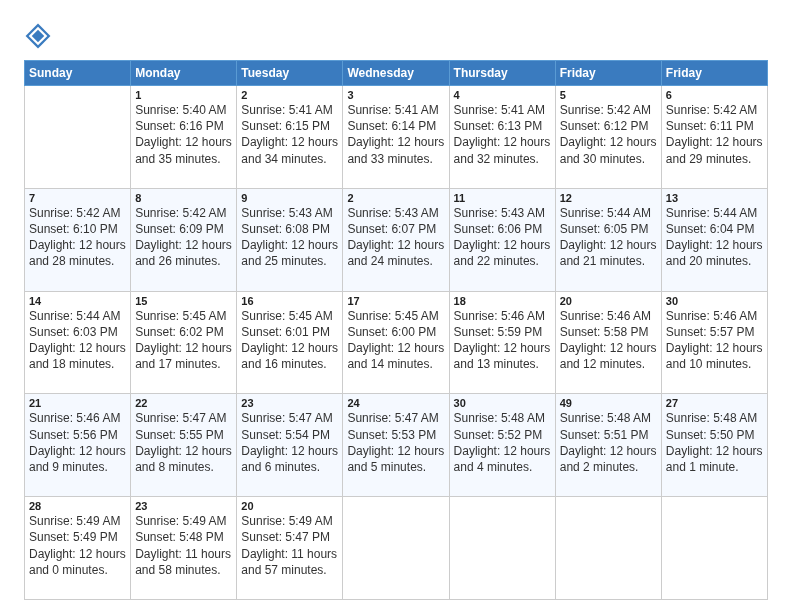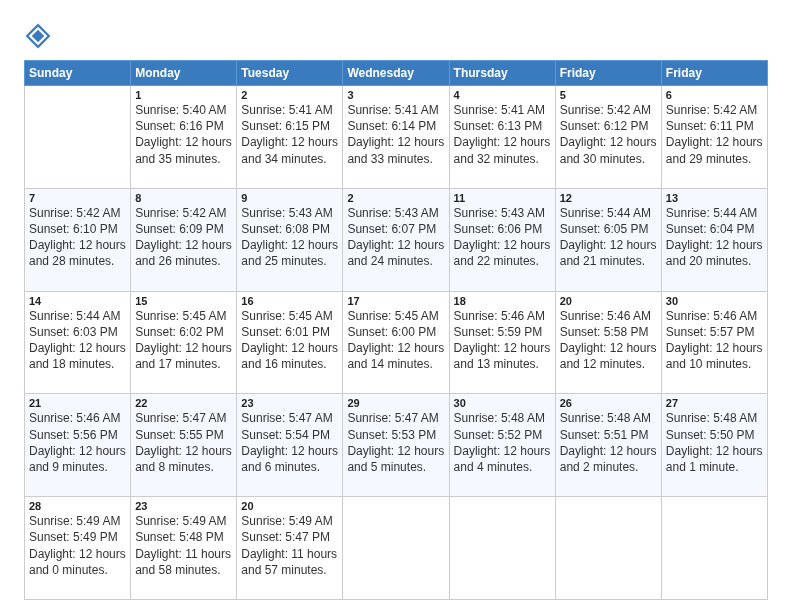--- a/index.html
+++ b/index.html
@@ -301,35 +301,35 @@
 and 8 minutes.</div>
           </td>
           <td>
             <span class="day-num">23</span>
             <div class="day-info" style="white-space: pre-wrap;">Sunrise: 5:47 AM
 Sunset: 5:54 PM
 Daylight: 12 hours
 and 6 minutes.</div>
           </td>
           <td>
-            <span class="day-num">29</span>
+            <span class="day-num">24</span>
             <div class="day-info" style="white-space: pre-wrap;">Sunrise: 5:47 AM
 Sunset: 5:53 PM
 Daylight: 12 hours
 and 5 minutes.</div>
           </td>
           <td>
             <span class="day-num">30</span>
             <div class="day-info" style="white-space: pre-wrap;">Sunrise: 5:48 AM
 Sunset: 5:52 PM
 Daylight: 12 hours
 and 4 minutes.</div>
           </td>
           <td>
-            <span class="day-num">26</span>
+            <span class="day-num">49</span>
             <div class="day-info" style="white-space: pre-wrap;">Sunrise: 5:48 AM
 Sunset: 5:51 PM
 Daylight: 12 hours
 and 2 minutes.</div>
           </td>
           <td>
             <span class="day-num">27</span>
             <div class="day-info" style="white-space: pre-wrap;">Sunrise: 5:48 AM
 Sunset: 5:50 PM
 Daylight: 12 hours

